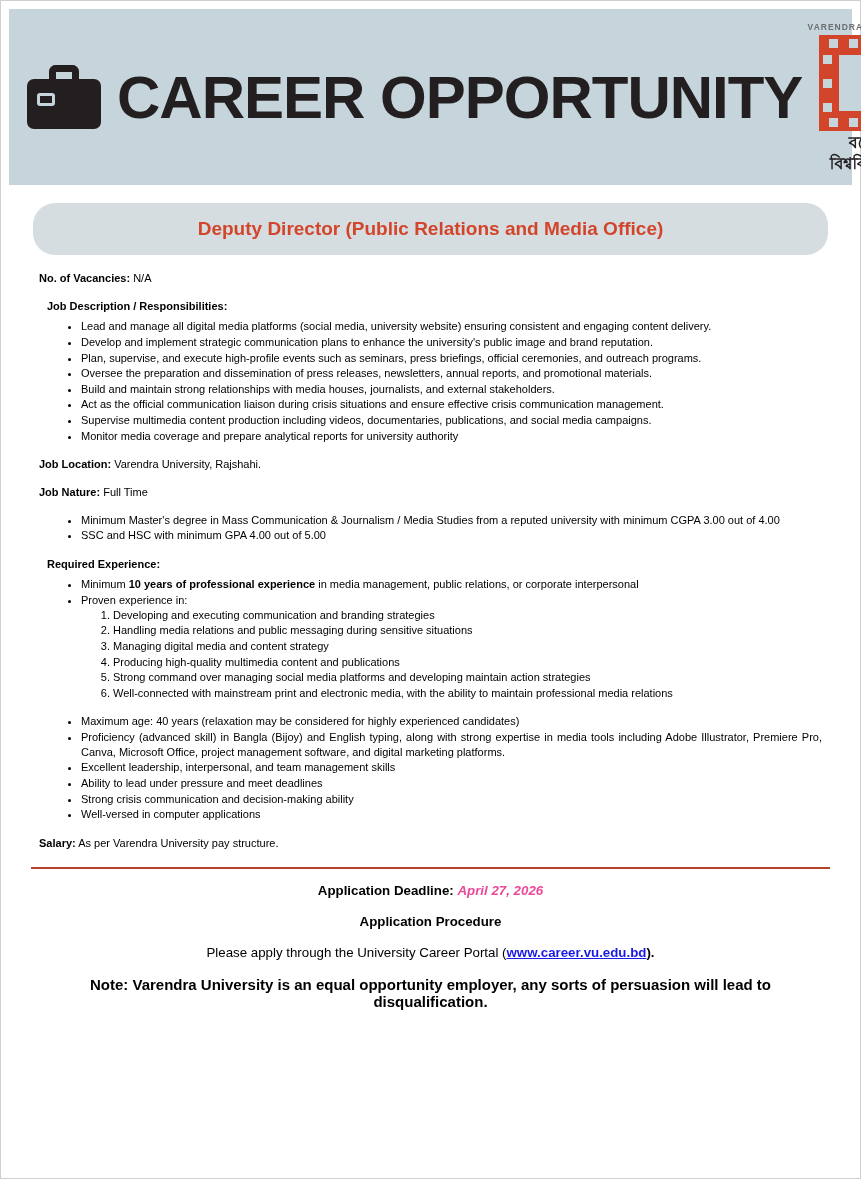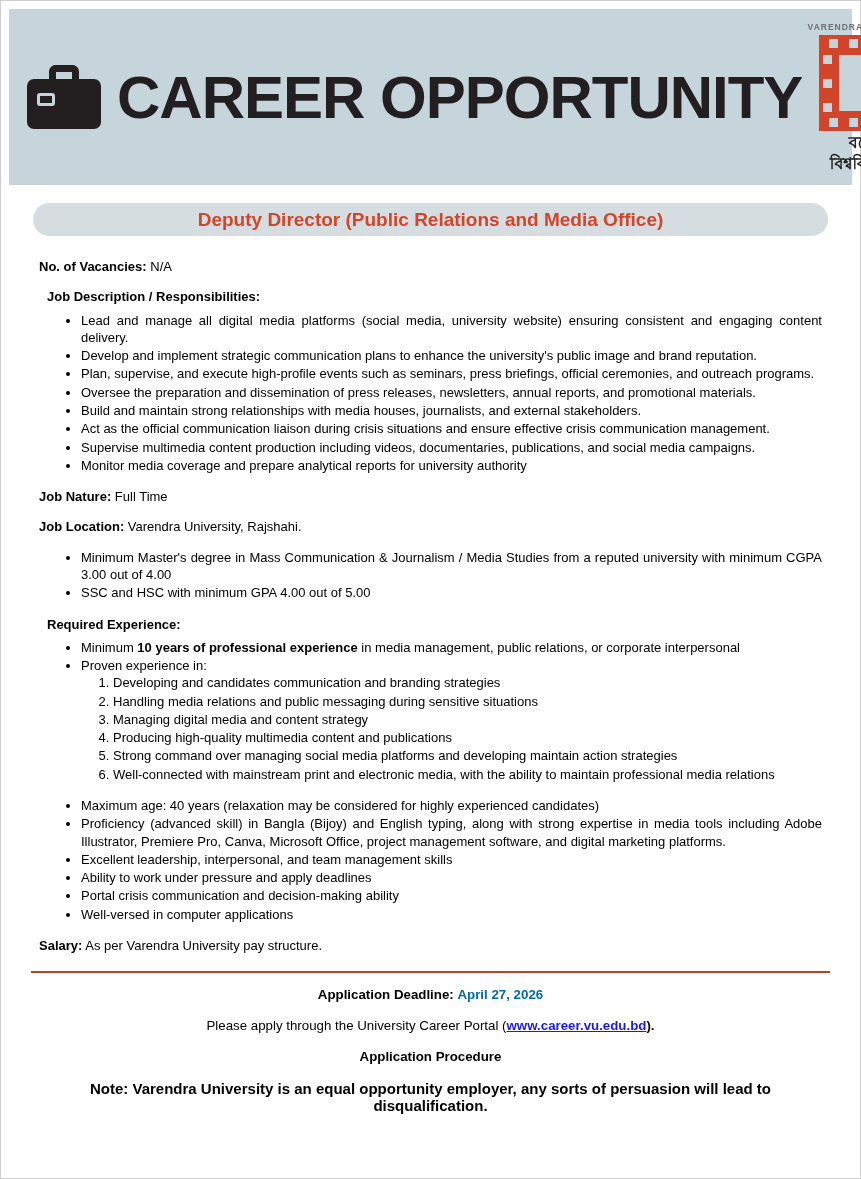--- a/index.html
+++ b/index.html
@@ -110,32 +110,32 @@
     font-weight: bold;
     color: #231f20;
     line-height: 1.1;
     margin-top: 3px;
   }
   
   .title-pill {
     margin: 18px 24px 0 24px;
     background: #d6dde0;
     border-radius: 22px;
-    height: 33px;
+    height: 52px;
     display: flex;
     align-items: center;
     justify-content: center;
     color: #d3452a;
     font-size: 19px;
     font-weight: bold;
   }
   
   .content {
-    padding: 22px 30px 0 30px;
-    font-size: 13px;
+    padding: 16px 30px 0 30px;
+    font-size: 11px;
     line-height: 1.33;
   }
   .field {
     margin: 0 0 13px 0;
   }
   .field b { font-weight: bold; }
   .section-label {
     font-weight: bold;
     margin: 0 0 6px 8px;
   }
@@ -164,21 +164,21 @@
     margin: 12px 22px 0 22px;
   }
   
   .footer {
     text-align: center;
     padding: 14px 30px 10px 30px;
     font-size: 13.3px;
   }
   .footer .line { margin-bottom: 16px; }
   .deadline-label { font-weight: bold; }
-  .deadline-date { font-weight: bold; color: #0369a1; }
+  .deadline-date { font-weight: bold; color: #ec4899; font-style: italic; }
   .proc-title { font-weight: bold; }
   .portal-link {
     color: #1a1ae6;
     font-weight: bold;
     text-decoration: underline;
   }
   .note {
     font-weight: bold;
     font-size: 15px;
   }
@@ -231,72 +231,72 @@
       <li>Develop and implement strategic communication plans to enhance the university's public image and brand reputation.</li>
       <li>Plan, supervise, and execute high-profile events such as seminars, press briefings, official ceremonies, and outreach programs.</li>
       <li>Oversee the preparation and dissemination of press releases, newsletters, annual reports, and promotional materials.</li>
       <li>Build and maintain strong relationships with media houses, journalists, and external stakeholders.</li>
       <li>Act as the official communication liaison during crisis situations and ensure effective crisis communication management.</li>
       <li>Supervise multimedia content production including videos, documentaries, publications, and social media campaigns.</li>
       <li>Monitor media coverage and prepare analytical reports for university authority</li>
     </ul>
 
     <p class="field">
+      <b>Job Location:</b>
+      <span>Varendra University, Rajshahi.</span>
+    </p>
+
+    <p class="field">
       <b>Job Nature:</b>
       <span>Full Time</span>
-    </p>
-
-    <p class="field">
-      <b>Job Location:</b>
-      <span>Varendra University, Rajshahi.</span>
     </p>
 
     <ul class="bullets">
       <li>Minimum Master's degree in Mass Communication &amp; Journalism / Media Studies from a reputed university with minimum CGPA 3.00 out of 4.00</li>
       <li>SSC and HSC with minimum GPA 4.00 out of 5.00</li>
     </ul>
 
     <p class="section-label">Required Experience:</p>
     <ul class="bullets">
       <li><span>Minimum </span><b>10 years of professional experience</b><span> in media management, public relations, or corporate interpersonal</span></li>
       <li>
         <span>Proven experience in:</span>
         <ol class="numbers">
-          <li>Developing and candidates communication and branding strategies</li>
+          <li>Developing and executing communication and branding strategies</li>
           <li>Handling media relations and public messaging during sensitive situations</li>
           <li>Managing digital media and content strategy</li>
           <li>Producing high-quality multimedia content and publications</li>
           <li>Strong command over managing social media platforms and developing maintain action strategies</li>
           <li>Well-connected with mainstream print and electronic media, with the ability to maintain professional media relations</li>
         </ol>
       </li>
     </ul>
 
     <ul class="bullets">
       <li>Maximum age: 40 years (relaxation may be considered for highly experienced candidates)</li>
       <li>Proficiency (advanced skill) in Bangla (Bijoy) and English typing, along with strong expertise in media tools including Adobe Illustrator, Premiere Pro, Canva, Microsoft Office, project management software, and digital marketing platforms.</li>
       <li>Excellent leadership, interpersonal, and team management skills</li>
-      <li>Ability to work under pressure and apply deadlines</li>
-      <li>Portal crisis communication and decision-making ability</li>
+      <li>Ability to lead under pressure and meet deadlines</li>
+      <li>Strong crisis communication and decision-making ability</li>
       <li>Well-versed in computer applications</li>
     </ul>
 
     <p class="field nomargin">
       <b>Salary:</b>
       <span>As per Varendra University pay structure.</span>
     </p>
   </div>
 
   <hr class="hr">
 
   <div class="footer">
     <div class="line">
       <span class="deadline-label">Application Deadline:</span>
       <span class="deadline-date">April 27, 2026</span>
     </div>
+    <div class="line proc-title">Application Procedure</div>
     <div class="line">
       <span>Please apply through the University Career Portal (</span><a class="portal-link" href="#">www.career.vu.edu.bd</a><b>).</b>
     </div>
-    <div class="line proc-title">Application Procedure</div>
     <div class="note">Note: Varendra University is an equal opportunity employer, any sorts of persuasion will lead to disqualification.</div>
   </div>
 
 </div>
 
 </body></html>

